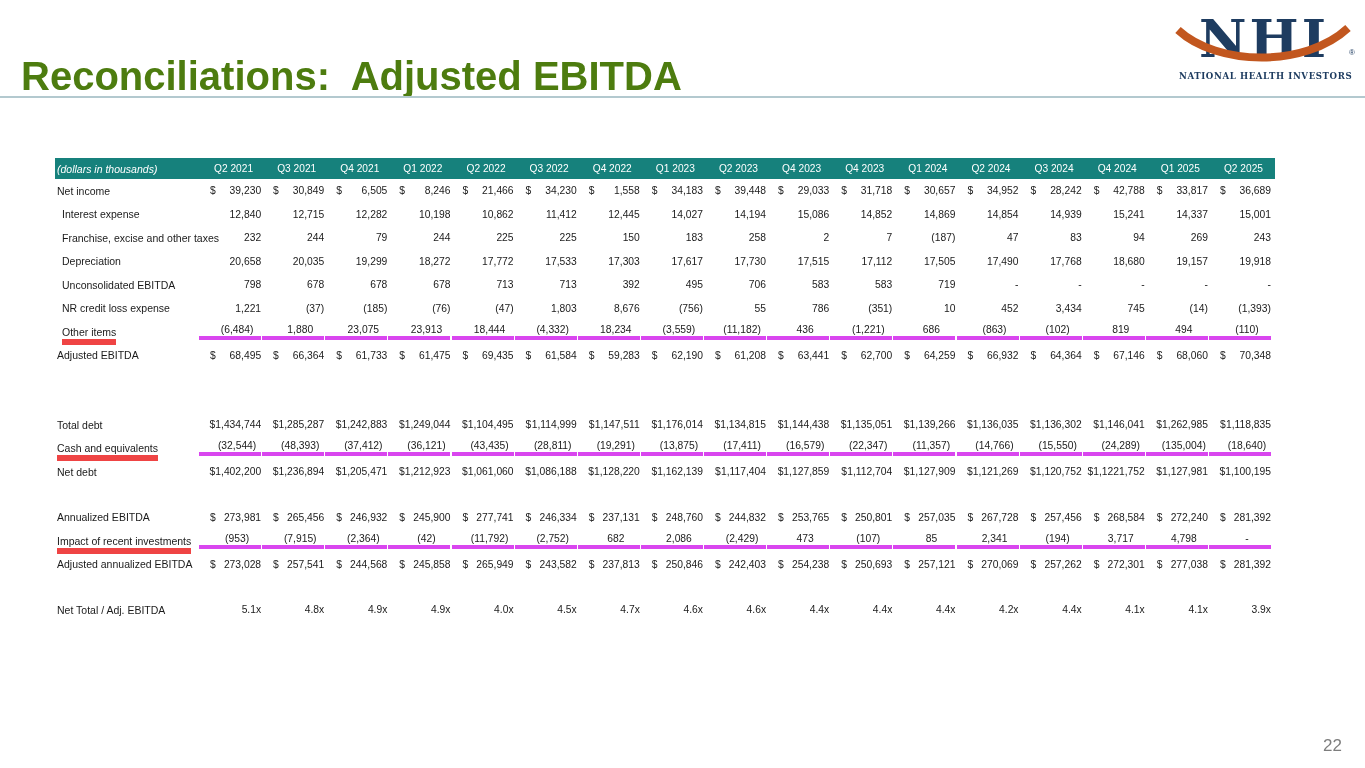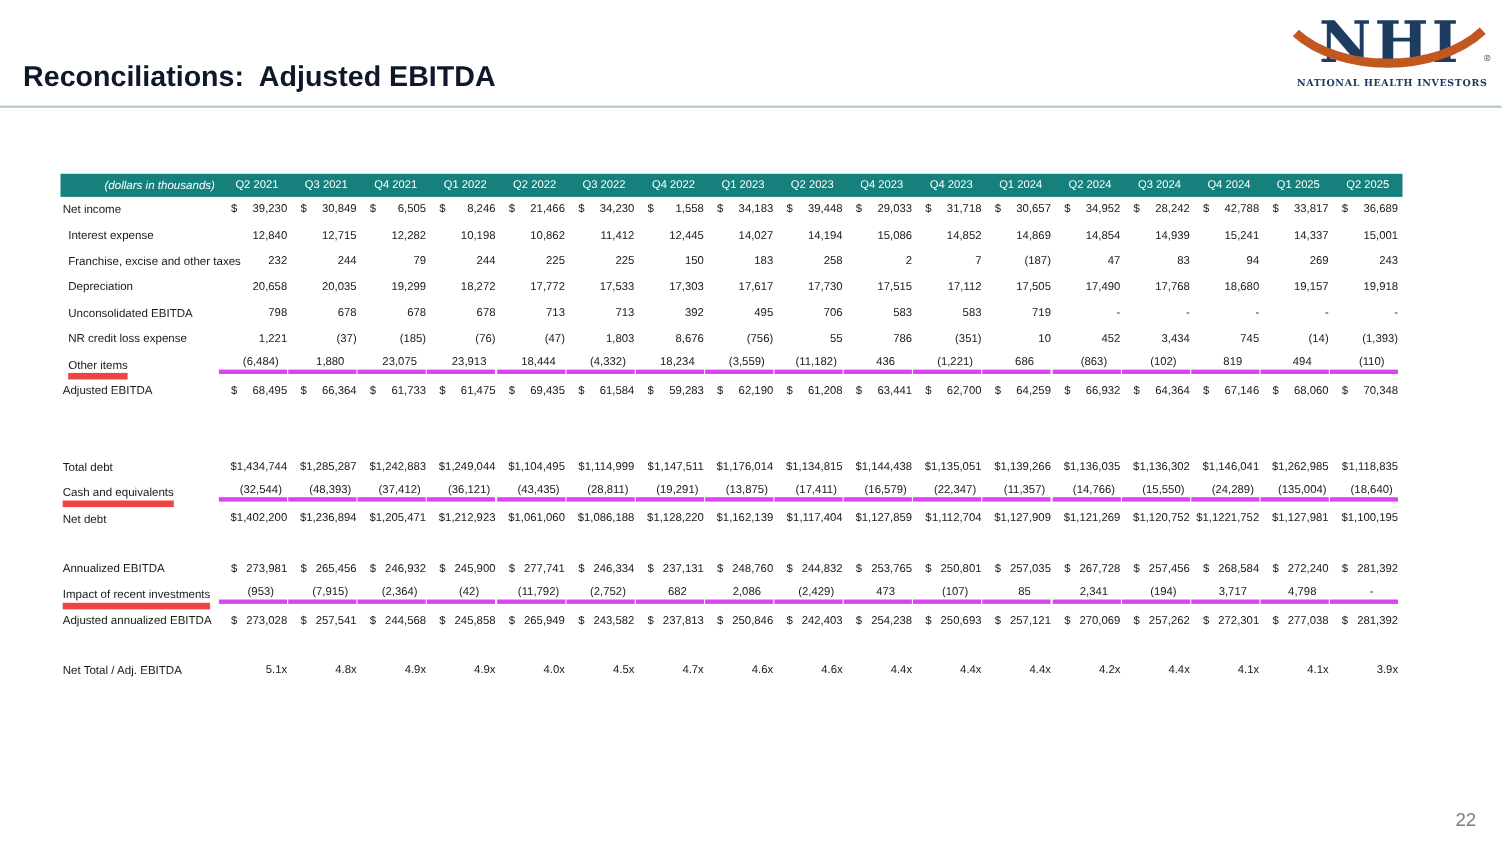--- a/index.html
+++ b/index.html
@@ -2,43 +2,43 @@
 <html><head>
 <meta charset="utf-8">
 <style>
   html,body{margin:0;padding:0;}
   body{
     width:1365px;height:768px;position:relative;background:#ffffff;
     font-family:"Liberation Sans","DejaVu Sans",sans-serif;color:#1a1a1a;overflow:hidden;
   }
   
   .slide-title{
-    position:absolute;left:21px;top:54px;font-size:26px;font-weight:bold;
-    color:#0f172a;white-space:pre;letter-spacing:0px;
+    position:absolute;left:21px;top:54px;font-size:40px;font-weight:bold;
+    color:#4d7c0f;white-space:pre;letter-spacing:0px;
   }
   .title-rule{position:absolute;left:0;top:96px;width:1365px;height:2px;background:#b3c9cf;}
   
   .logo{position:absolute;right:16px;top:12px;width:170px;text-align:center;}
   .logo-mark{position:relative;display:inline-block;width:100%;height:58px;}
   .logo-text{
     font-family:"DejaVu Serif","Liberation Serif",serif;font-weight:bold;font-size:52px;
     line-height:54px;color:#1E3C60;letter-spacing:3px;margin-top:28px;
   }
   .swoosh{position:absolute;left:-4px;top:10px;width:176px;height:46px;pointer-events:none;}
   .reg{position:absolute;right:-6px;top:36px;font-size:8px;color:#1E3C60;}
   .logo-sub{
     font-family:"DejaVu Serif","Liberation Serif",serif;font-size:8.6px;color:#1E3C60;
     letter-spacing:0.6px;margin-top:1px;white-space:nowrap;font-weight:bold;
   }
   
   .table-wrap{position:absolute;left:55px;top:158px;width:1220px;}
   .trow{display:grid;grid-template-columns:147px repeat(17,1fr);height:23.5px;align-items:center;}
   .thead{height:21px;background:#16817C;color:#ffffff;}
   .thead .cell{justify-content:center;padding:0 2px;font-size:10.2px;}
-  .corner{font-style:italic;font-size:10px;padding-left:5px;white-space:nowrap;margin-left:38px;}
+  .corner{font-style:italic;font-size:10px;padding-left:5px;white-space:nowrap;}
   .cell{display:flex;justify-content:flex-end;align-items:center;padding:0 4px 0 8px;font-size:10.3px;white-space:nowrap;min-width:0;}
   .cur{margin-right:auto;}
   .lbl{font-size:10.5px;padding-left:2px;white-space:nowrap;overflow:visible;}
   .ind{padding-left:7px;}
   .lu{border-bottom:6px solid #ef4444;padding-bottom:1px;margin-top:16px;}
   .uline{border-bottom:4px solid #d946ef;padding-left:14px;min-width:48px;text-align:center;padding-bottom:1px;display:inline-block;}
   .gap-lg{height:46px;}
   .gap-sm{height:22px;}
   
   .page-num{position:absolute;right:23px;bottom:12px;font-size:17px;color:#7d7d7d;}

